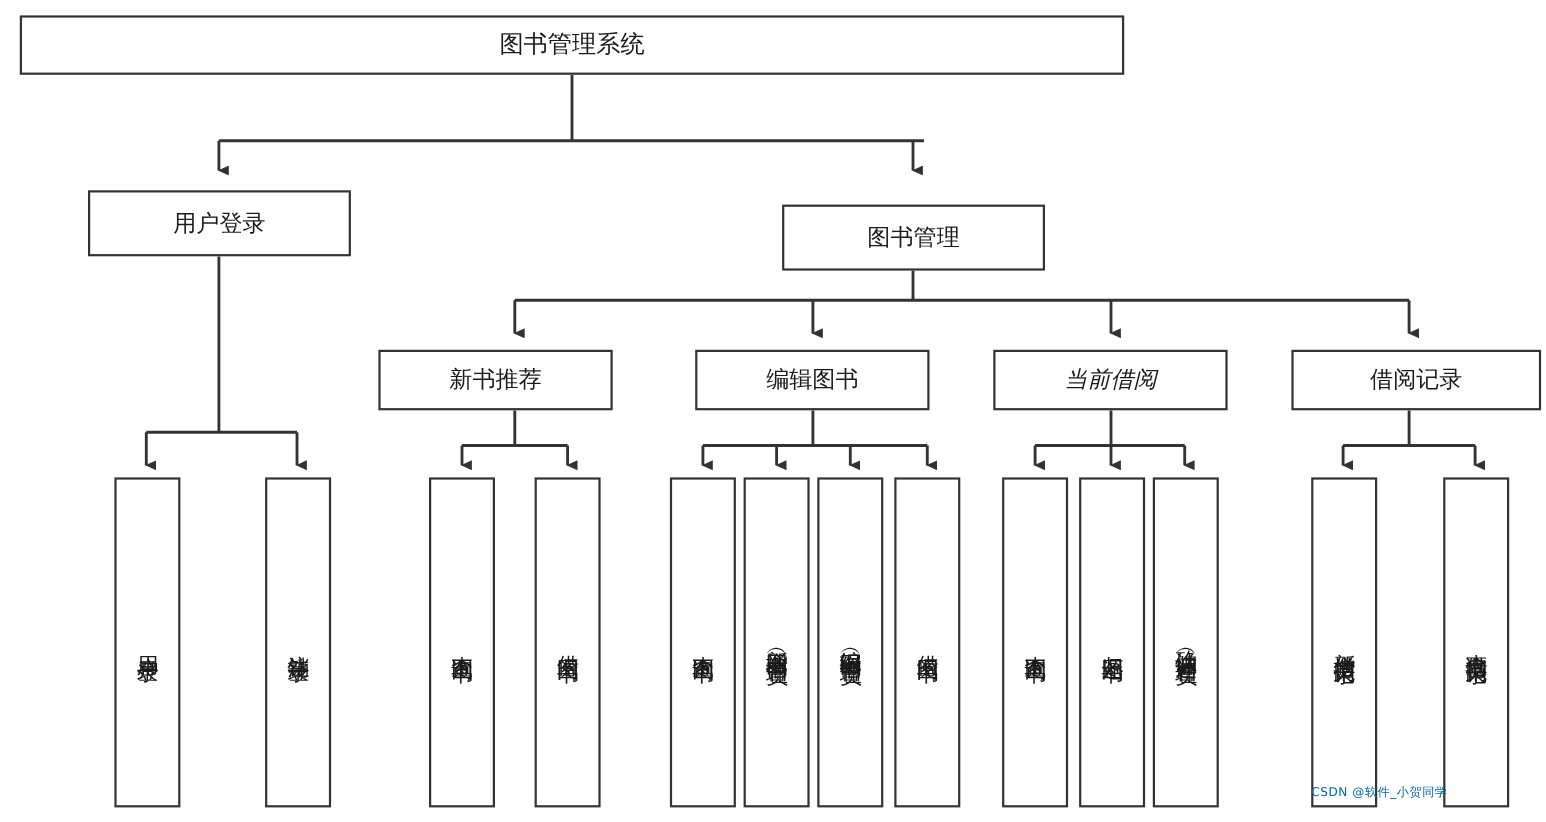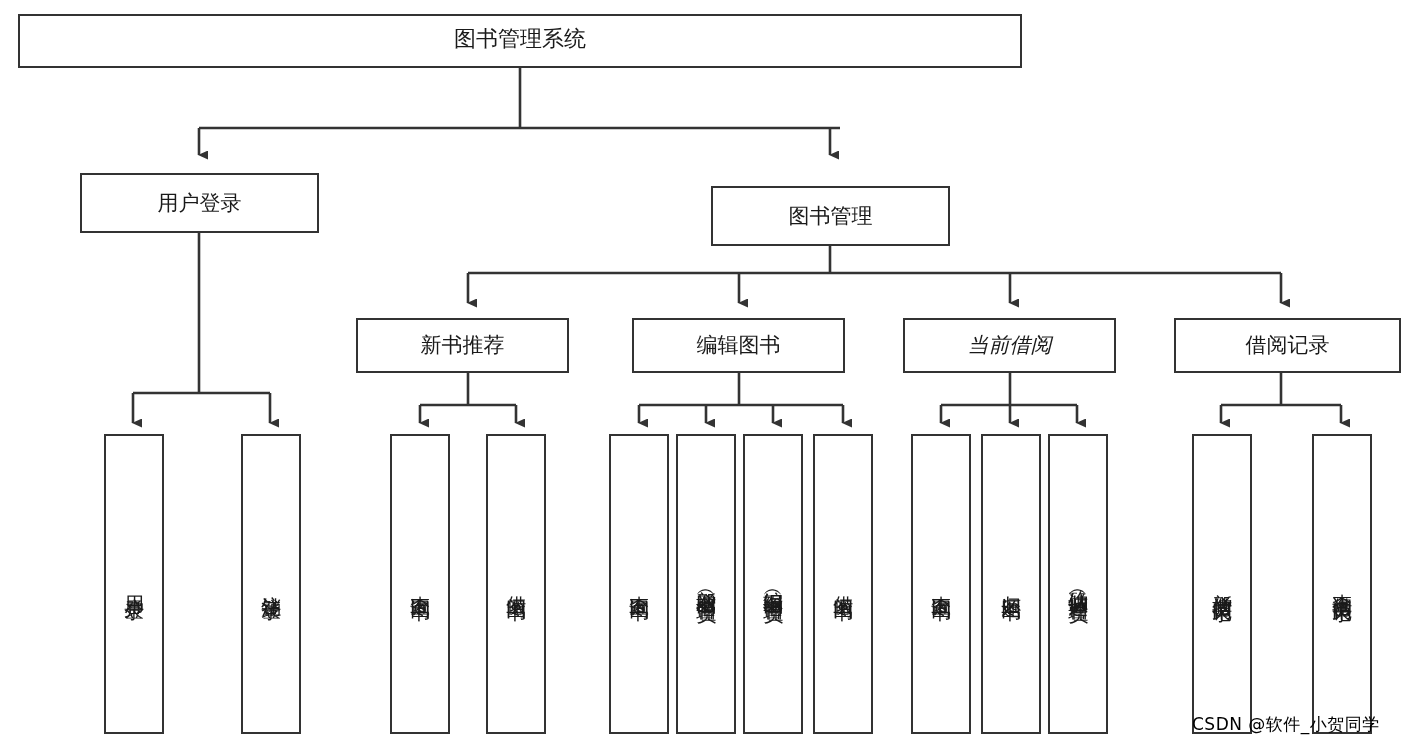--- a/index.html
+++ b/index.html
@@ -53,22 +53,22 @@
     align-items: center;
     justify-content: center;
   }
   .node.vert .lbl {
     writing-mode: vertical-rl;
     text-orientation: upright;
     white-space: nowrap;
   }
   .watermark {
     position: absolute;
-    font-size: 17px;
-    color: #000000;
+    font-size: 11px;
+    color: #0369a1;
     white-space: nowrap;
     letter-spacing: 0.5px;
     pointer-events: none;
   }
 </style>
 </head>
 <body>
 
 <div id="diagram">
 
@@ -115,32 +115,32 @@
       <path d="M1010,405 L1010,423" marker-end="url(#arw)"></path>
       <path d="M1077,405 L1077,423" marker-end="url(#arw)"></path>
 
       <path d="M1281,373 L1281,405"></path>
       <path d="M1221,405 L1341,405"></path>
       <path d="M1221,405 L1221,423" marker-end="url(#arw)"></path>
       <path d="M1341,405 L1341,423" marker-end="url(#arw)"></path>
     </g>
   </svg>
 
-  <div class="node root" style="left:18px; top:14px; width:1004px; height:54px;font-family:Liberation Mono, monospace;">
+  <div class="node root" style="left:18px; top:14px; width:1004px; height:54px;">
     <span class="lbl">图书管理系统</span>
   </div>
 
   <div class="node horiz" style="left:80px; top:173px; width:239px; height:60px;">
     <span class="lbl">用户登录</span>
   </div>
   <div class="node horiz" style="left:711px; top:186px; width:239px; height:60px;">
     <span class="lbl">图书管理</span>
   </div>
 
-  <div class="node horiz" style="left:356px; top:318px; width:213px; height:55px;">
+  <div class="node horiz" style="left:344px; top:318px; width:213px; height:55px;">
     <span class="lbl">新书推荐</span>
   </div>
   <div class="node horiz" style="left:632px; top:318px; width:213px; height:55px;">
     <span class="lbl">编辑图书</span>
   </div>
   <div class="node horiz" style="left:903px; top:318px; width:213px; height:55px;font-style:italic;">
     <span class="lbl">当前借阅</span>
   </div>
   <div class="node horiz" style="left:1174px; top:318px; width:227px; height:55px;">
     <span class="lbl">借阅记录</span>

